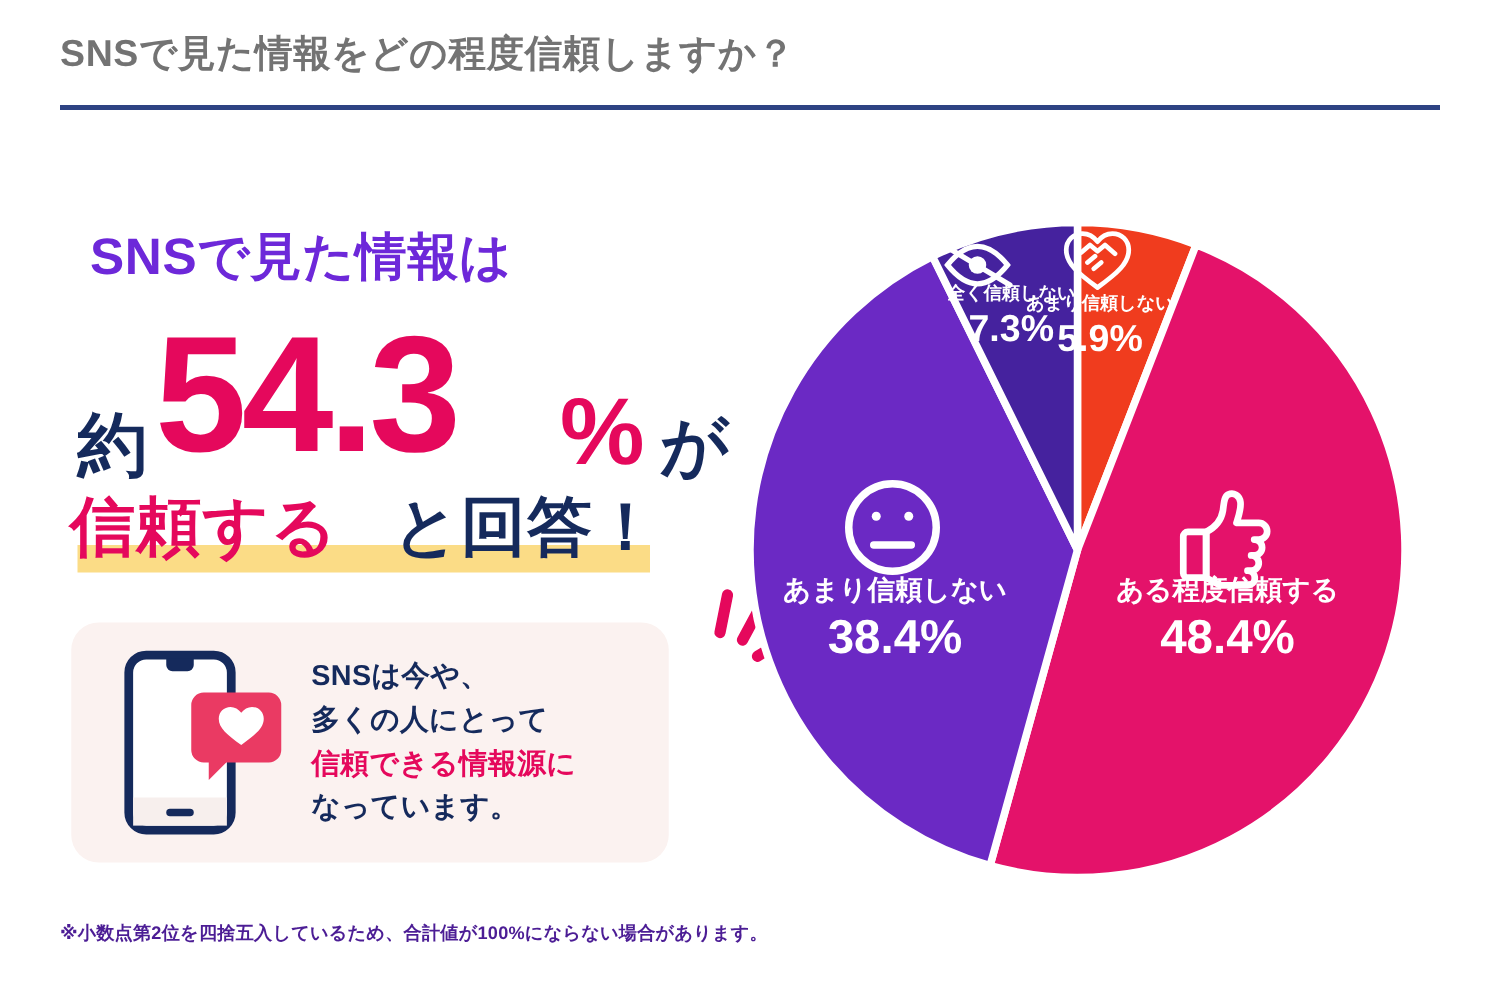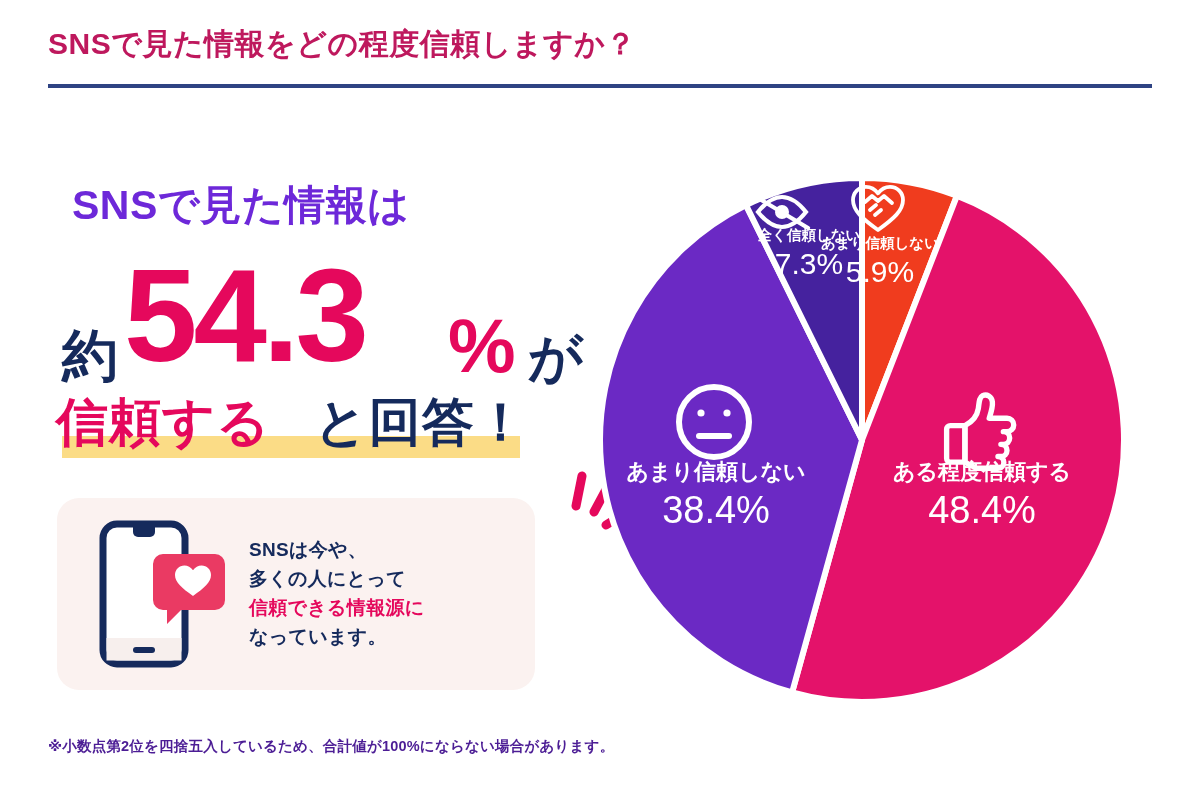--- a/index.html
+++ b/index.html
@@ -20,21 +20,21 @@
   .header {
     position: absolute;
     left: 48px;
     top: 26px;
     width: 1104px;
   }
   .header-title {
     font-size: 30px;
     font-weight: bold;
     letter-spacing: 0.5px;
-    color: #be185d;
+    color: #737373;
     line-height: 1.2;
     white-space: nowrap;
   }
   .header-rule {
     position: absolute;
     left: 0px;
     top: 58px;
     width: 1104px;
     height: 4px;
     background: #2e4383;
@@ -146,23 +146,23 @@
   .phone-wrap {
     position: absolute;
     left: 36px;
     top: 20px;
     width: 140px;
     height: 152px;
   }
   .card-text {
     position: absolute;
     left: 192px;
-    top: 38px;
+    top: 25px;
     width: 270px;
-    font-size: 19px;
+    font-size: 23px;
     font-weight: bold;
     line-height: 1.52;
     color: #152a5c;
     letter-spacing: 0.3px;
   }
   .card-text .pink { color: #e5085c; }
 
   
   .footnote {
     position: absolute;
@@ -190,21 +190,21 @@
     pointer-events: none;
   }
   .pie-label .name {
     display: block;
     font-weight: bold;
     line-height: 1.1;
     white-space: nowrap;
   }
   .pie-label .val {
     display: block;
-    font-weight: normal;
+    font-weight: bold;
     line-height: 1.1;
     white-space: nowrap;
   }
   .lbl-big .name { font-size: 22px; }
   .lbl-big .val  { font-size: 38px; margin-top: 6px; }
   .lbl-sm  .name { font-size: 14.5px; }
   .lbl-sm  .val  { font-size: 30px; margin-top: 3px; }
 </style>
 </head>
 <body>

